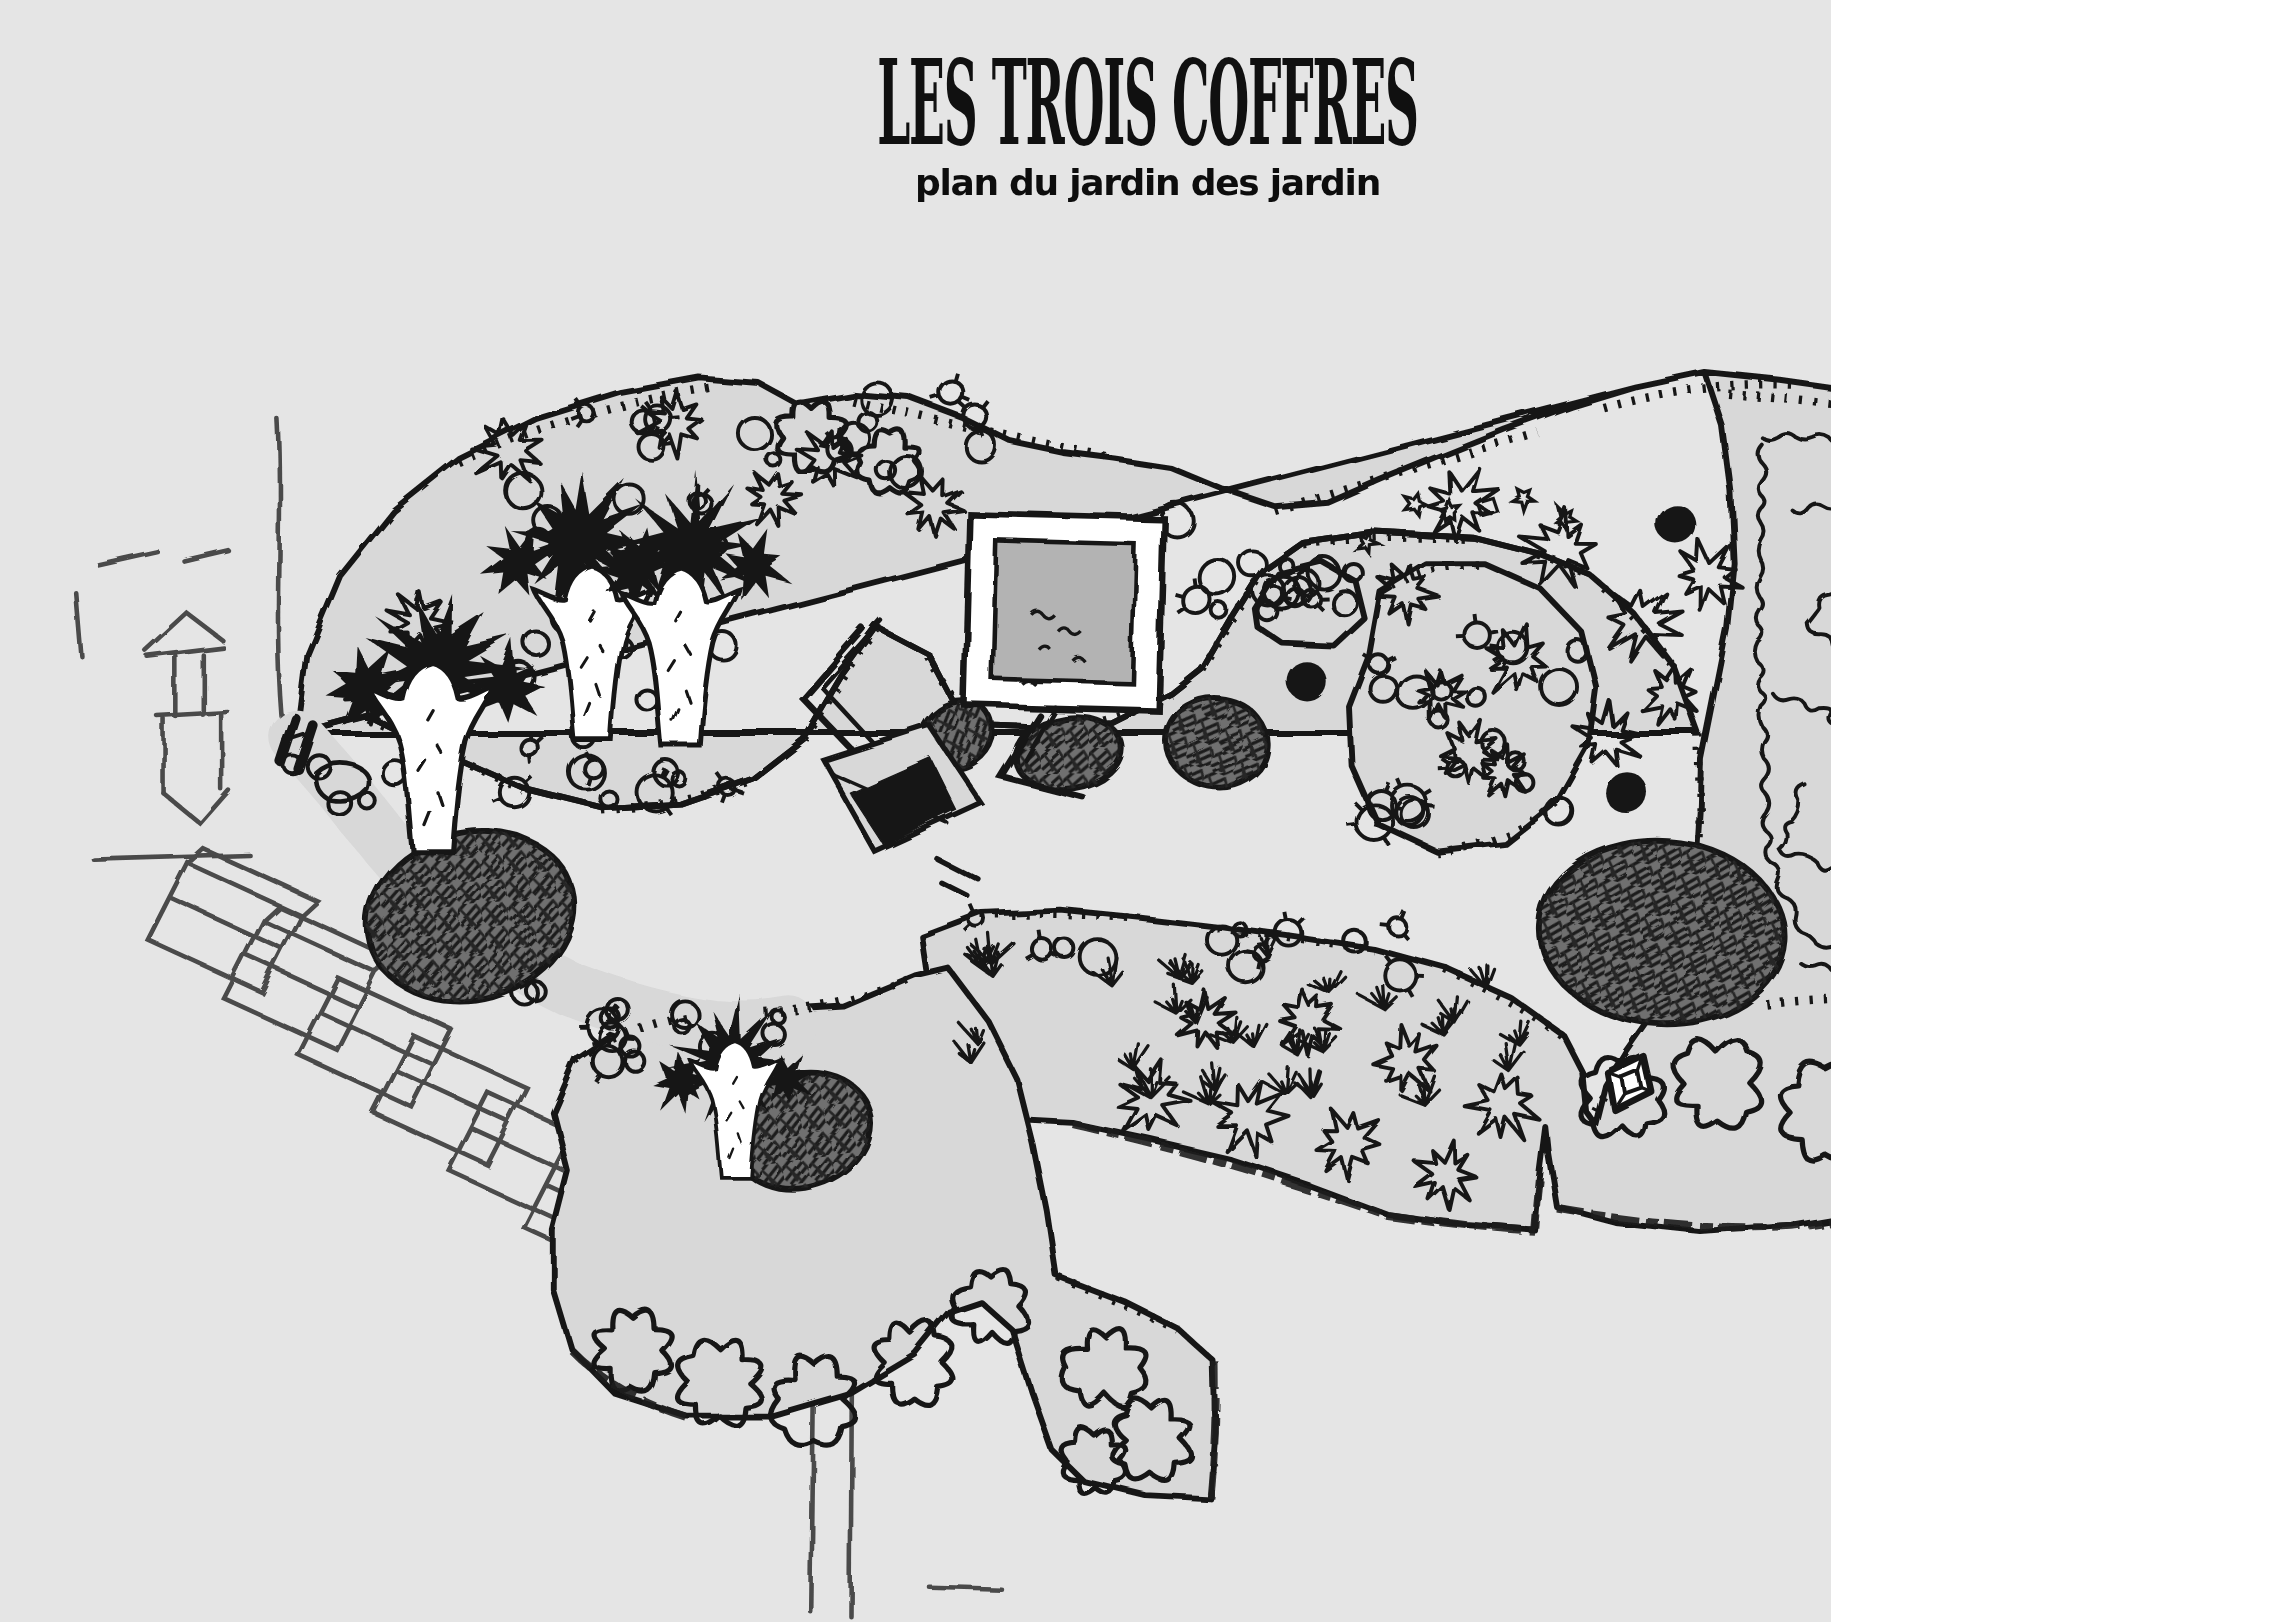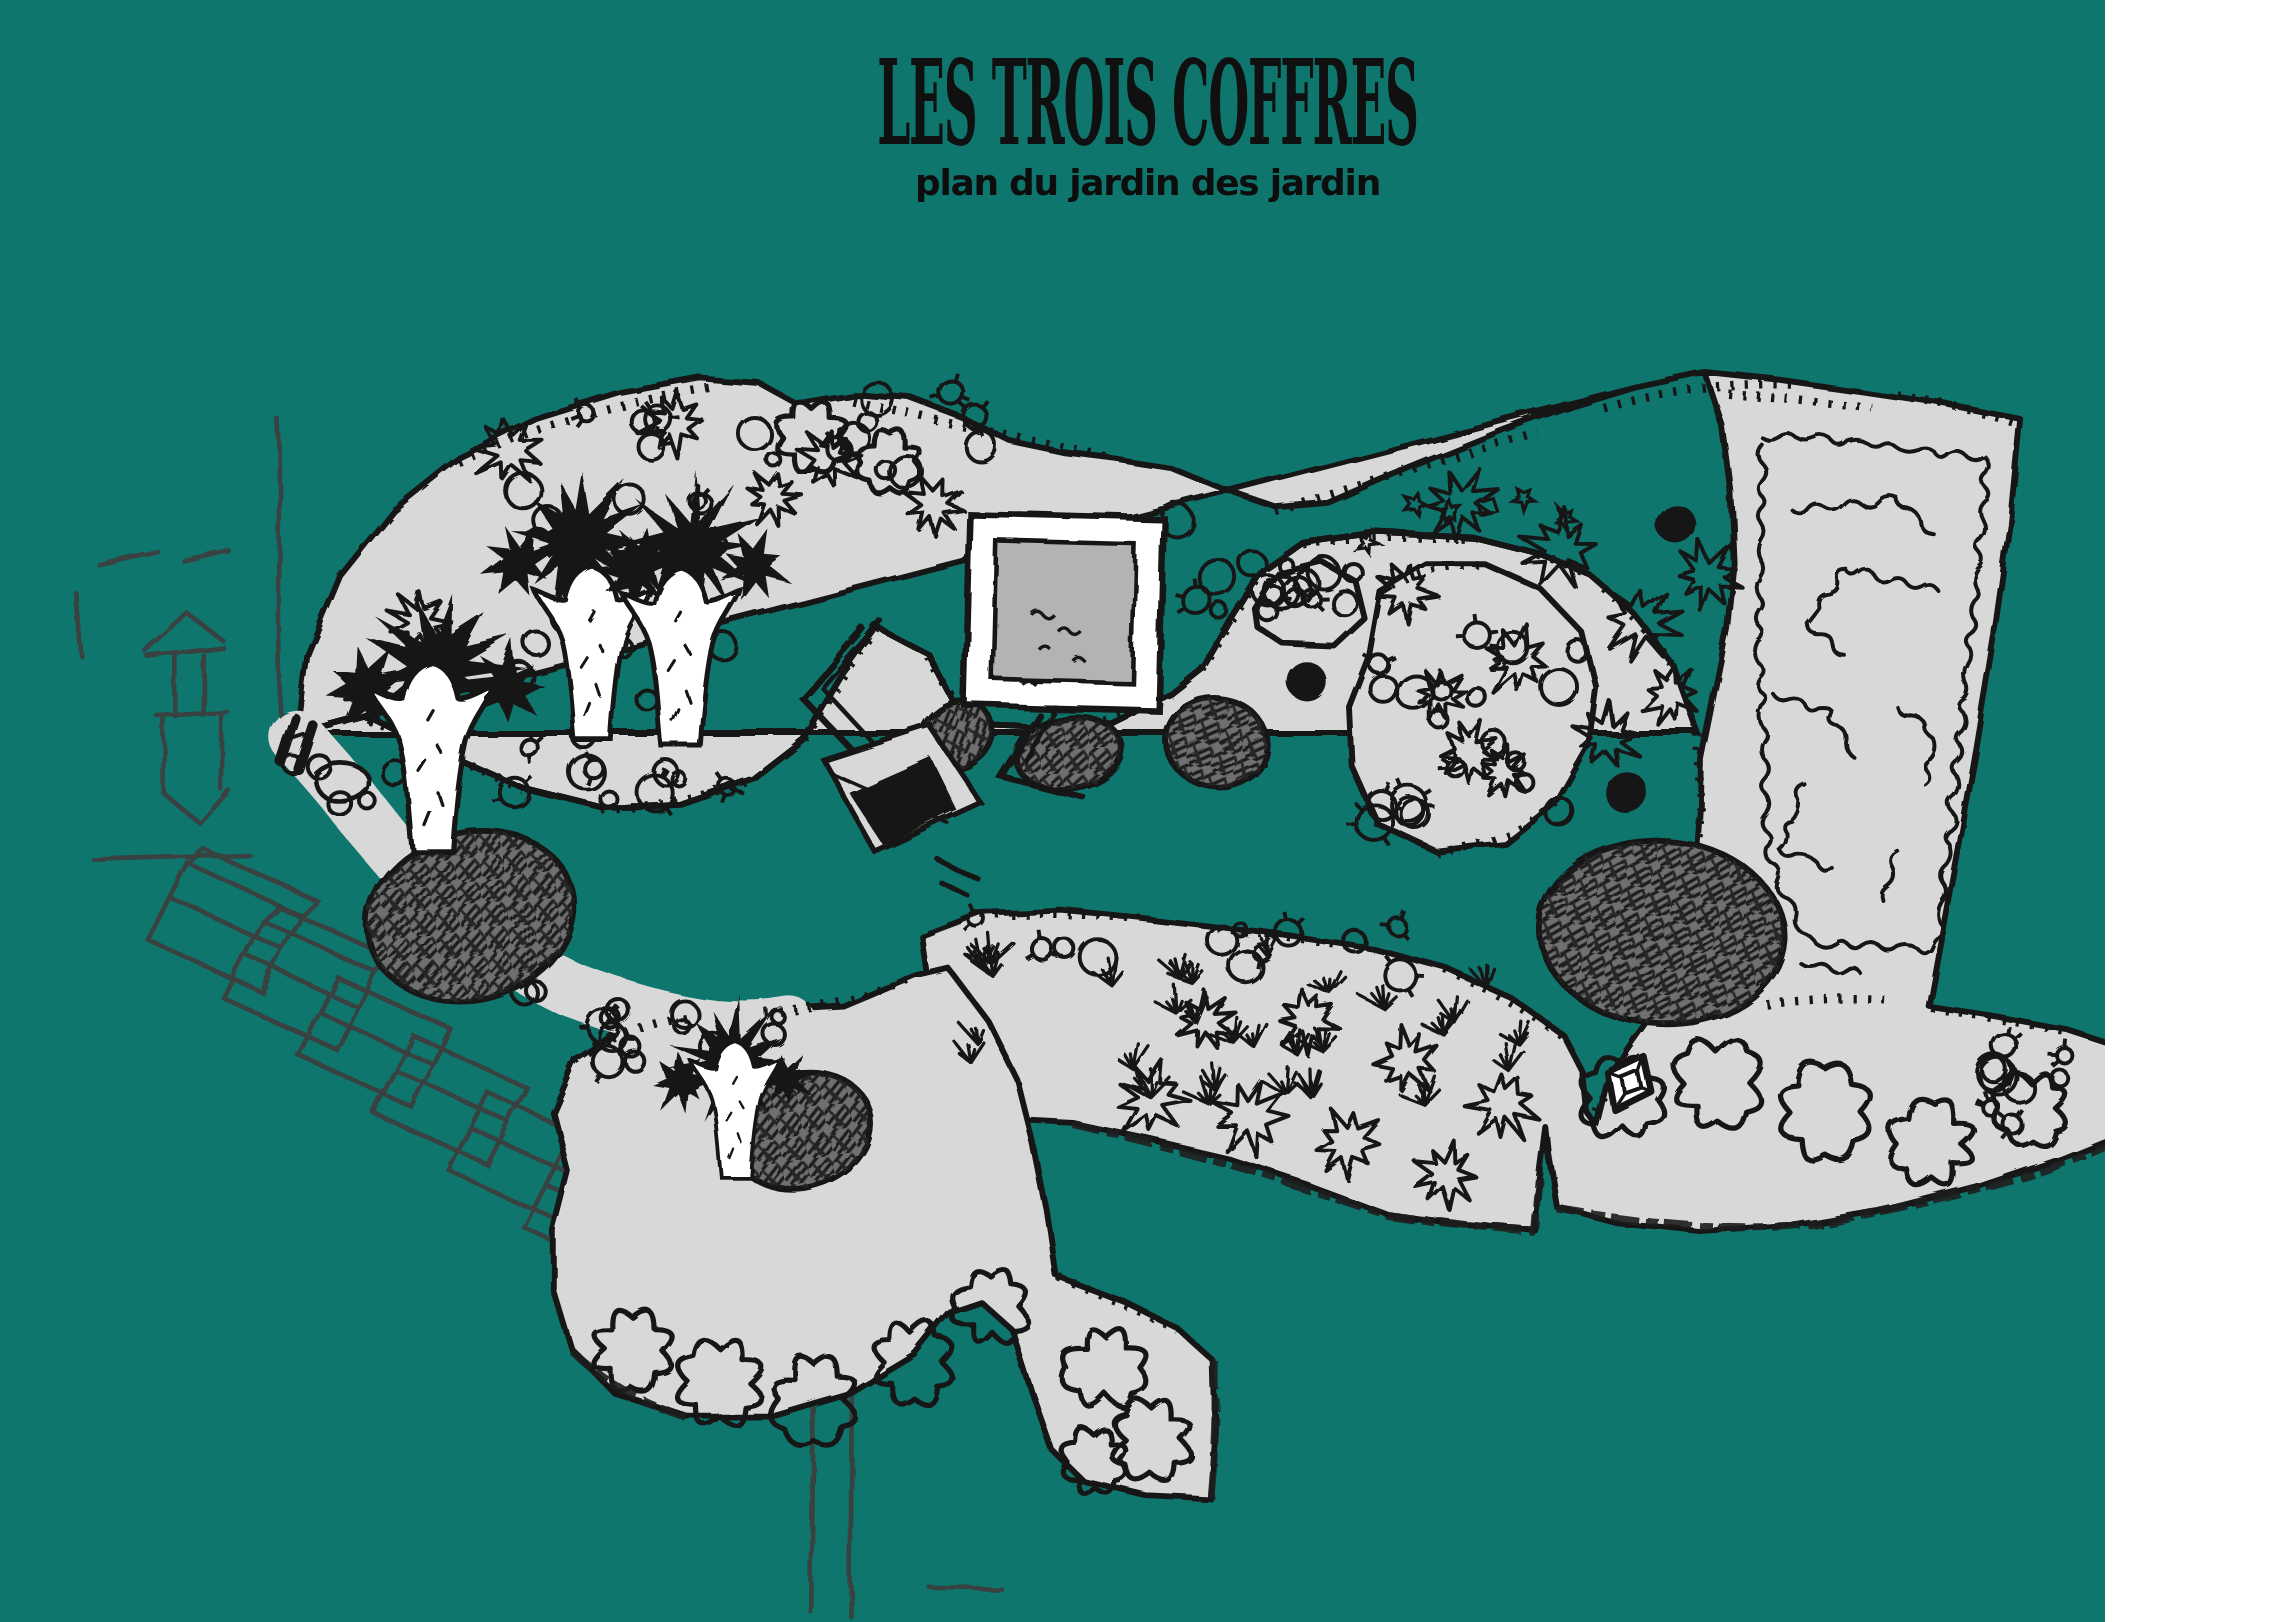--- a/index.html
+++ b/index.html
@@ -1,16 +1,16 @@
 <!DOCTYPE html>
 <html style="font-size:10.5px"><head>
 <meta charset="utf-8">
 <style>
   html,body{margin:0;padding:0;background:#ffffff;}
-  .page{position:relative;width:2105px;height:1623px;background:#0f766e;overflow:hidden;
+  .page{position:relative;width:1831px;height:1623px;background:#e5e5e5;overflow:hidden;
         font-family:"DejaVu Sans",sans-serif;color:#141414;}
   .title-block{position:absolute;top:0;left:0;width:2295px;text-align:center;pointer-events:none;}
   .map-title{position:absolute;top:34px;left:0;width:100%;margin:0;
              font-family:"DejaVu Serif",serif;font-weight:700;font-size:76px;
              letter-spacing:-2px;text-transform:uppercase;color:#101010;
              transform:scale(.62,1.55);transform-origin:50% 0;}
   .map-subtitle{position:absolute;top:162px;left:0;width:100%;margin:0;
              font-family:"DejaVu Sans",sans-serif;font-weight:700;font-size:36px;
              letter-spacing:-1.3px;color:#0d0d0d;}
   svg.map{position:absolute;left:0;top:0;}

